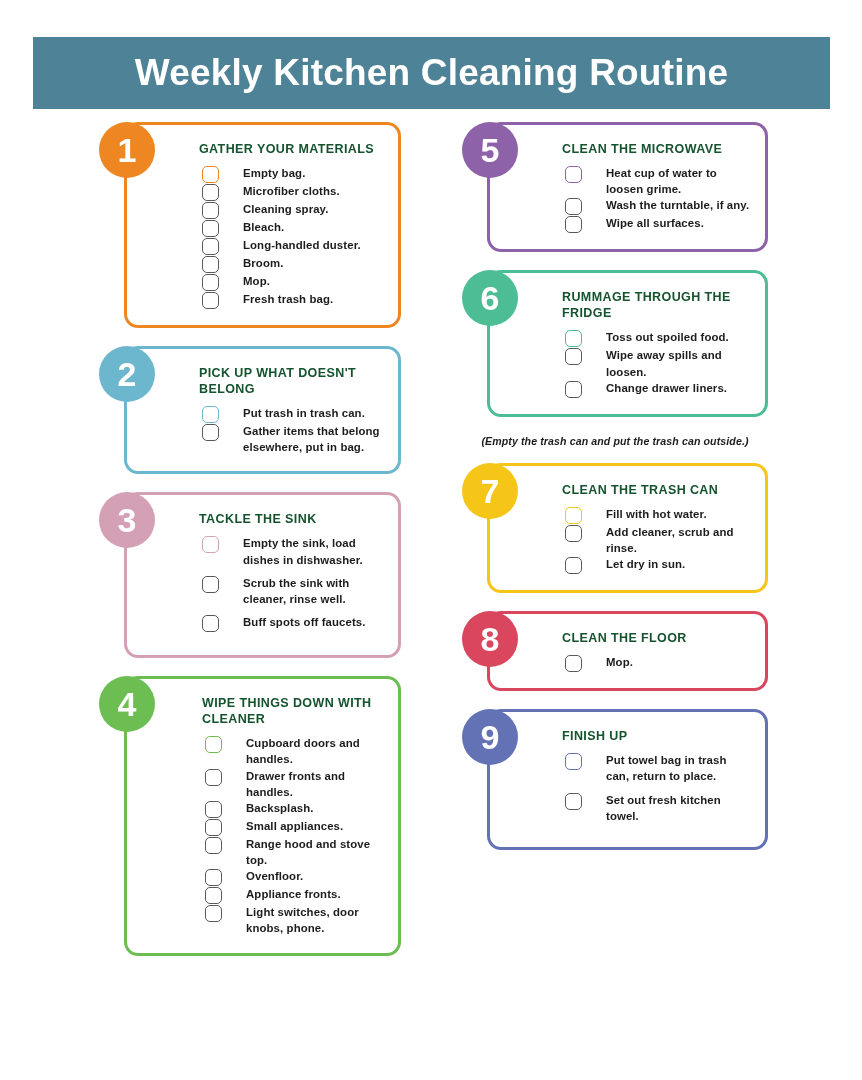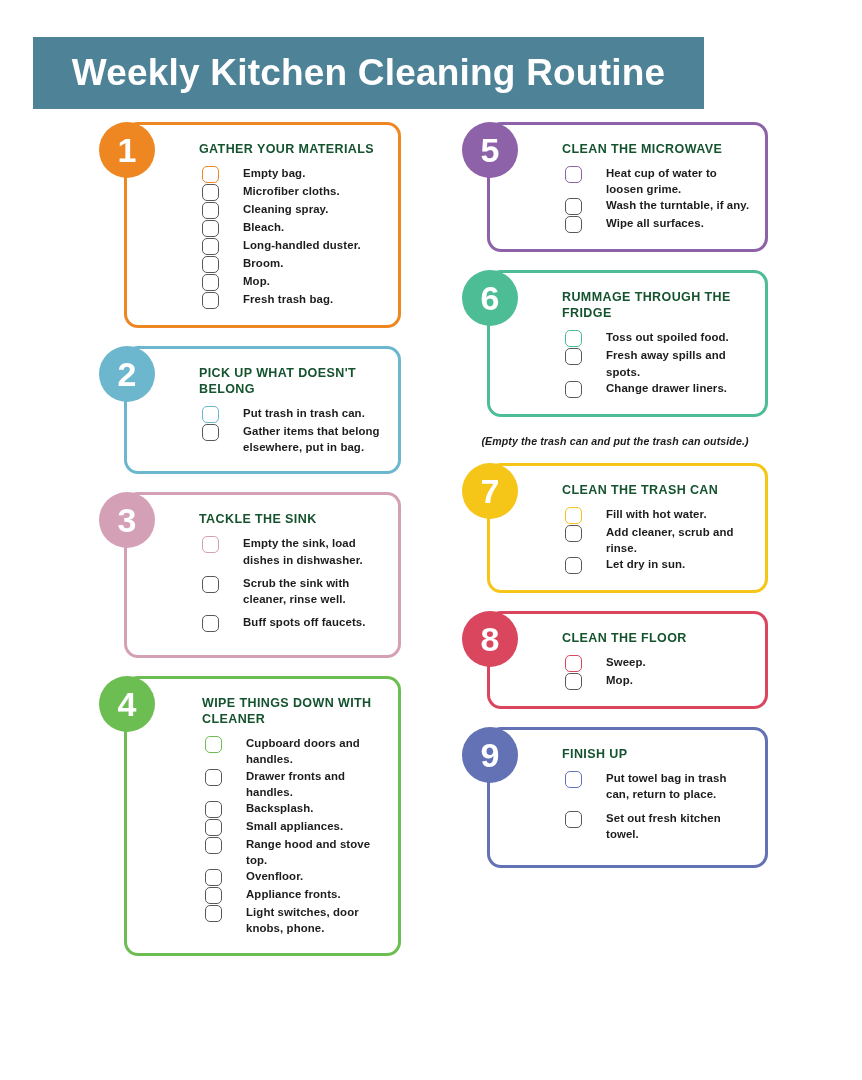--- a/index.html
+++ b/index.html
@@ -17,21 +17,21 @@
     height: 1080px;
     background: #ffffff;
     overflow: hidden;
   }
 
   
   .banner {
     position: absolute;
     left: 33px;
     top: 37px;
-    width: 671px;
+    width: 797px;
     height: 72px;
     background: #4E8397;
     display: flex;
     align-items: center;
     justify-content: center;
   }
   .banner-title {
     color: #ffffff;
     font-size: 37px;
     font-weight: bold;
@@ -281,21 +281,21 @@
         <div class="badge" style="background: rgb(77, 189, 150);">6</div>
         <div class="card-box" style="border-color: rgb(77, 189, 150);">
           <div class="card-title">RUMMAGE THROUGH THE FRIDGE</div>
           <ul class="items">
             <li class="item tight">
               <span class="checkbox" style="border-color: rgb(77, 189, 150);"></span>
               <span class="item-label">Toss out spoiled food.</span>
             </li>
             <li class="item tight">
               <span class="checkbox"></span>
-              <span class="item-label">Fresh away spills and spots.</span>
+              <span class="item-label">Wipe away spills and loosen.</span>
             </li>
             <li class="item tight">
               <span class="checkbox"></span>
               <span class="item-label">Change drawer liners.</span>
             </li>
           </ul>
         </div>
       </div>
       <div class="note">(Empty the trash can and put the trash can outside.)</div>
       <div class="card">
@@ -317,24 +317,20 @@
             </li>
           </ul>
         </div>
       </div>
       <div class="card">
         <div class="badge" style="background: rgb(217, 70, 94);">8</div>
         <div class="card-box" style="border-color: rgb(217, 70, 94);">
           <div class="card-title">CLEAN THE FLOOR</div>
           <ul class="items">
             <li class="item tight">
-              <span class="checkbox" style="border-color: rgb(217, 70, 94);"></span>
-              <span class="item-label">Sweep.</span>
-            </li>
-            <li class="item tight">
               <span class="checkbox"></span>
               <span class="item-label">Mop.</span>
             </li>
           </ul>
         </div>
       </div>
       <div class="card">
         <div class="badge" style="background: rgb(98, 114, 181);">9</div>
         <div class="card-box" style="border-color: rgb(98, 114, 181);">
           <div class="card-title">FINISH UP</div>

